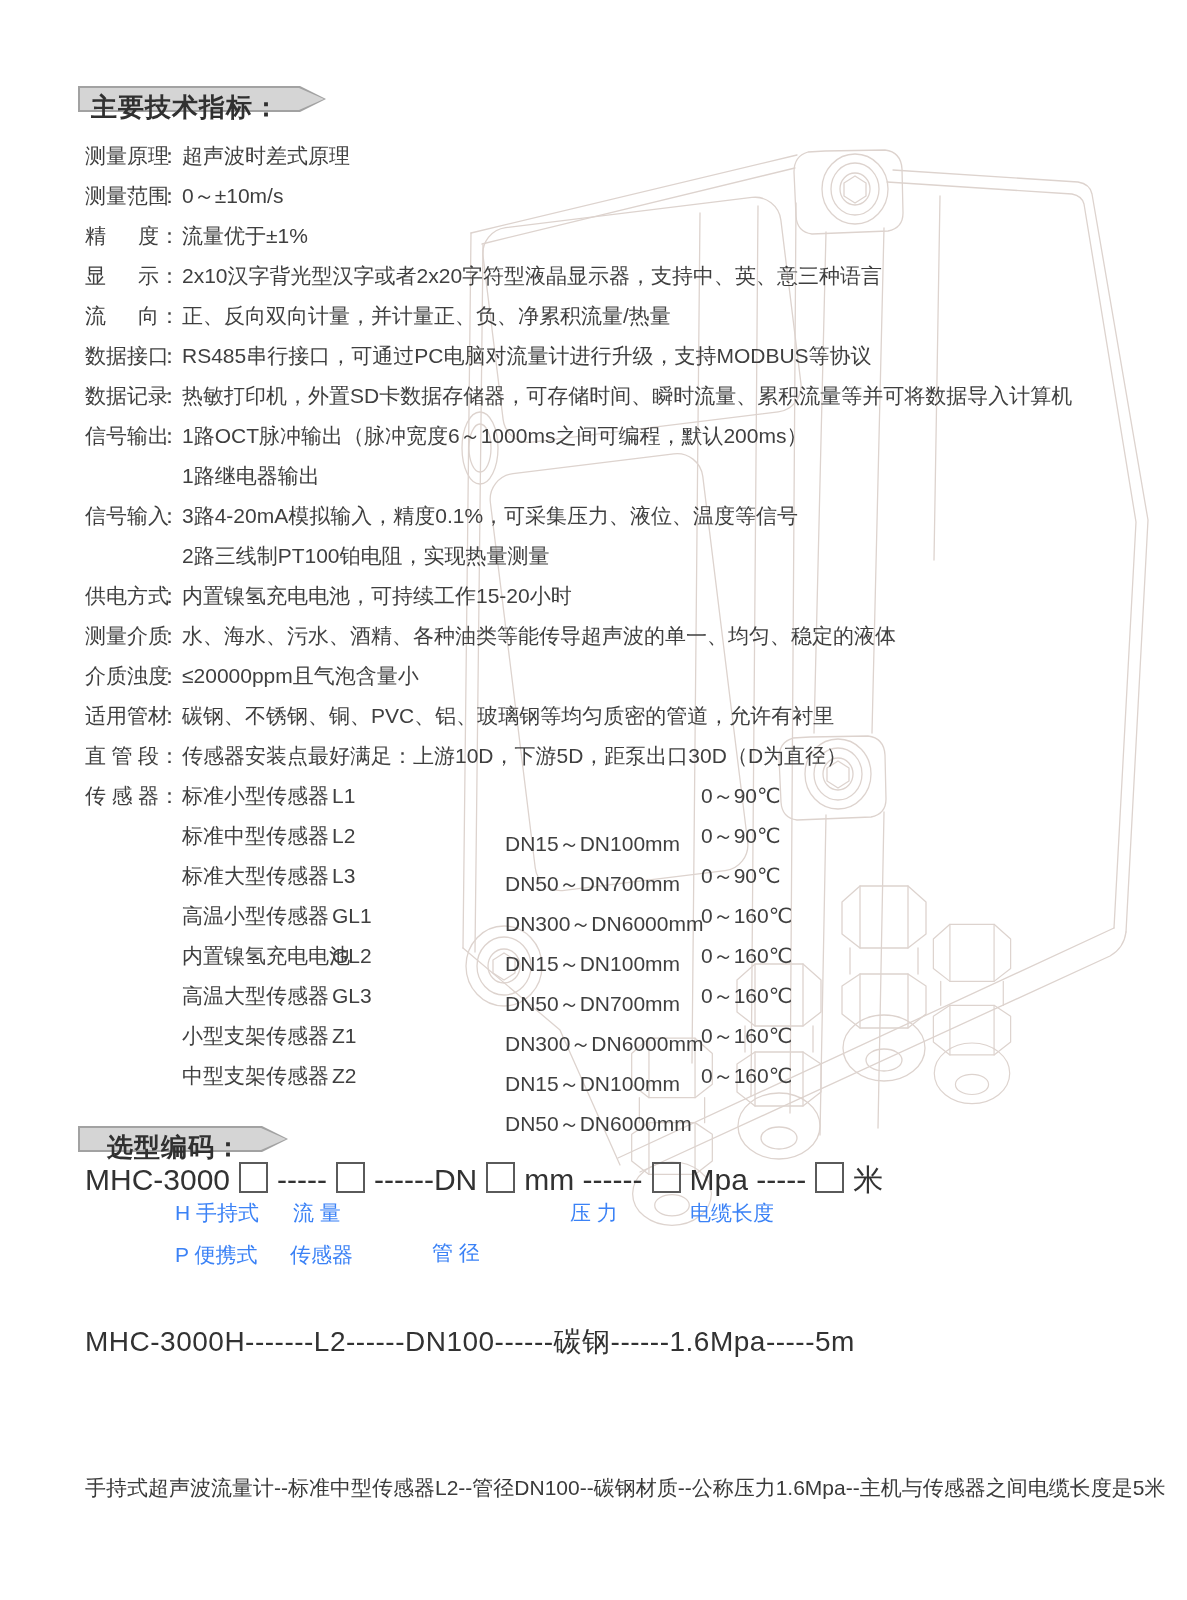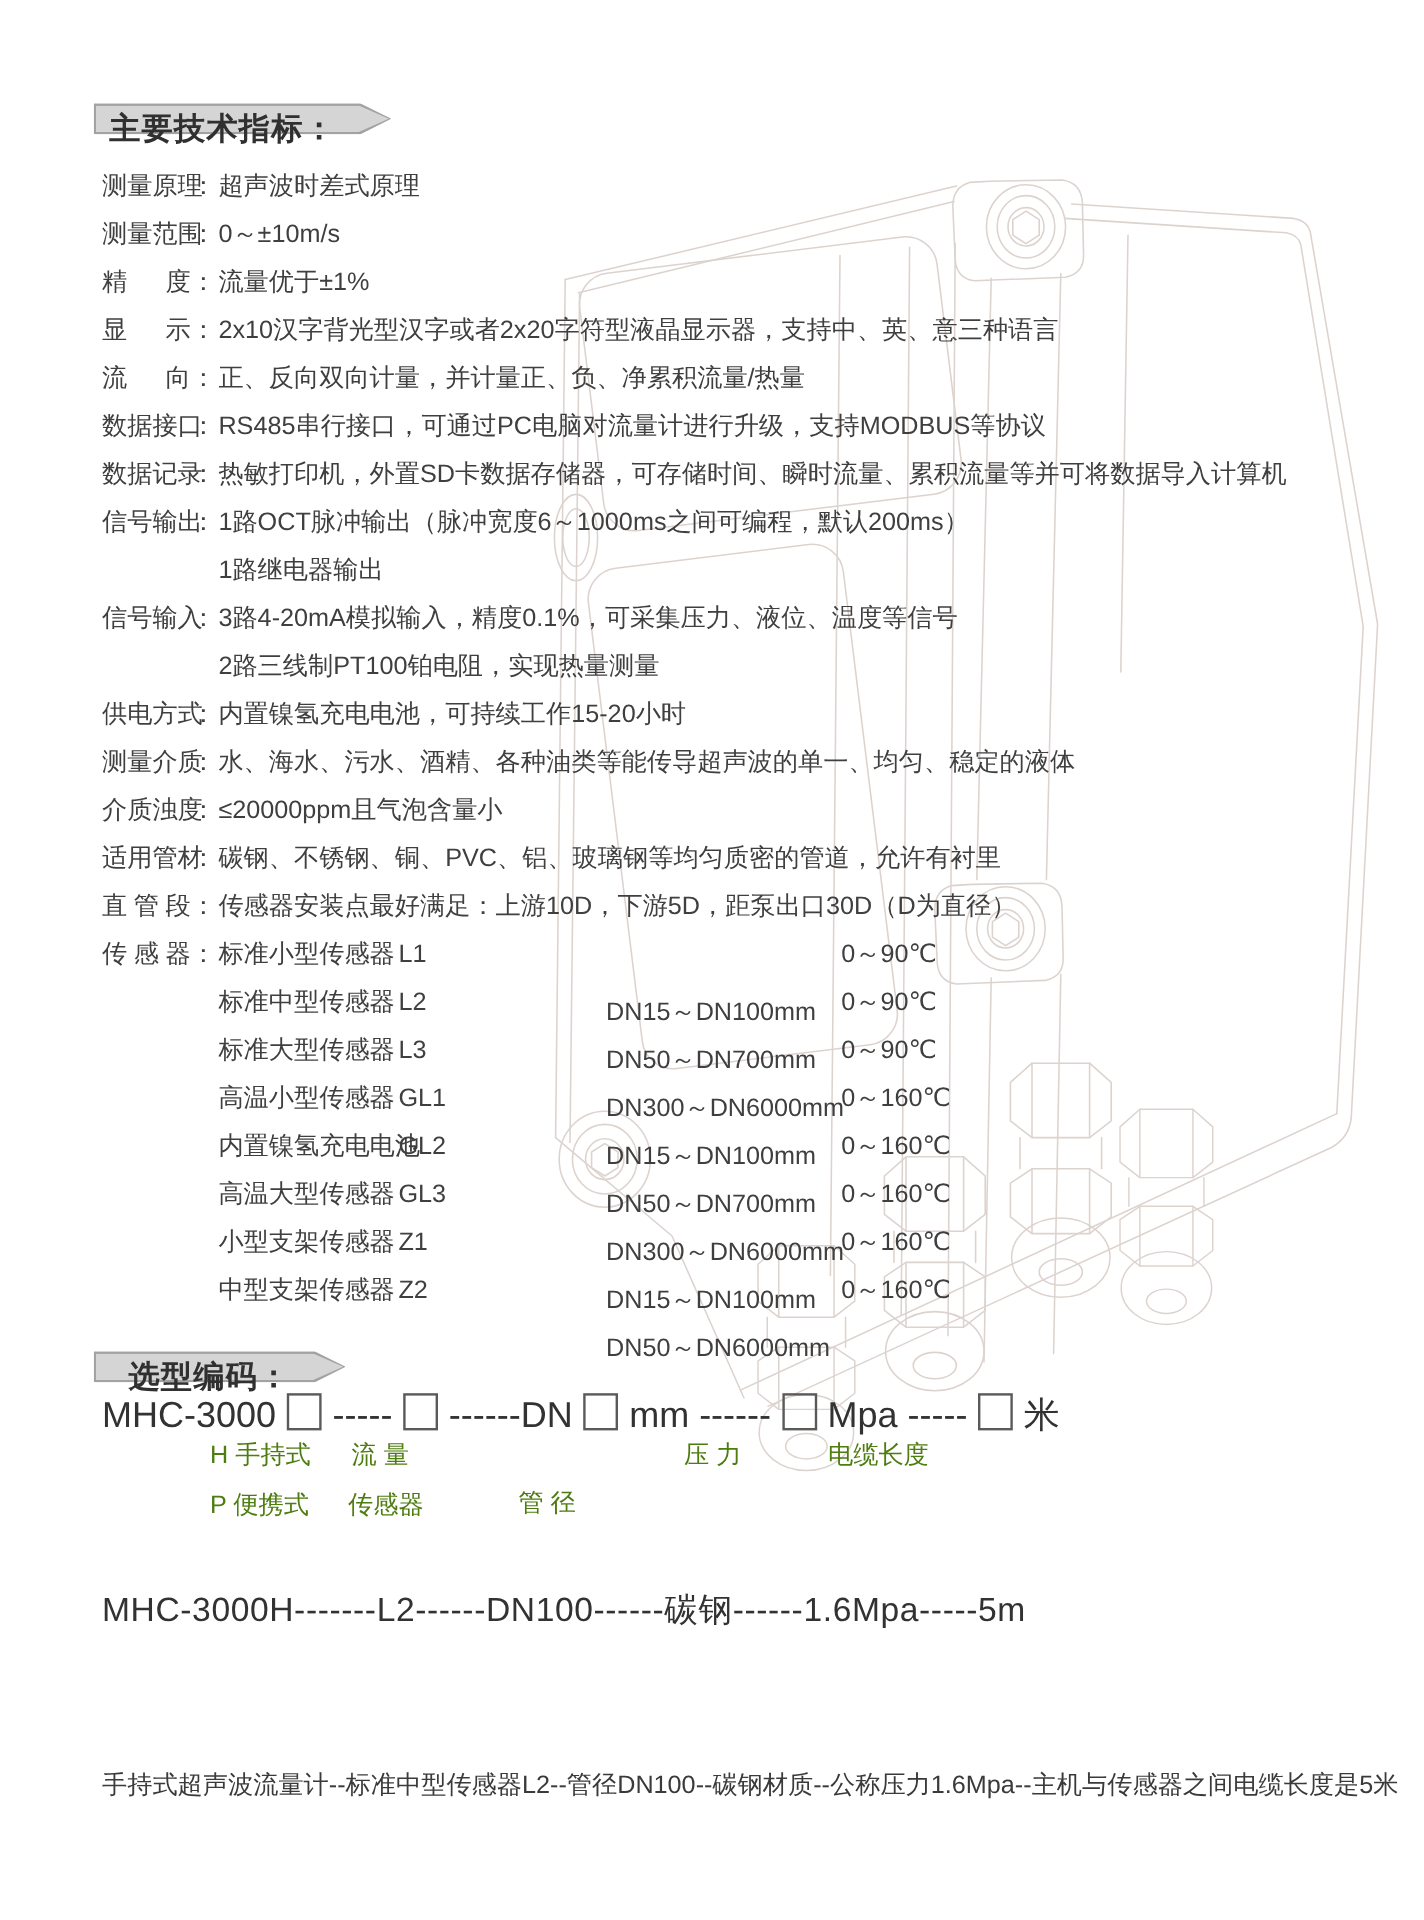--- a/index.html
+++ b/index.html
@@ -29,21 +29,21 @@
   .sensor-name{position:absolute;left:97px;}
   .sensor-code{position:absolute;left:247px;}
   .sensor-range{position:absolute;left:420px;margin-top:48px;}
   .sensor-temp{position:absolute;left:616px;}
 
   
   .code-line{position:absolute;left:85px;top:1158px;height:44px;line-height:44px;
       font-size:30px;color:#323232;white-space:nowrap;}
   .code-box{display:inline-block;width:25px;height:27px;border:2px solid #5a5a5a;margin:0 9px;
       vertical-align:-3px;background:transparent;}
-  .legend-item{position:absolute;font-size:21px;line-height:30px;white-space:nowrap;color:#4d7c0f;}
+  .legend-item{position:absolute;font-size:21px;line-height:30px;white-space:nowrap;color:#3b82f6;}
 
   
   .example-line{position:absolute;left:85px;top:1322px;font-size:28px;line-height:40px;
       color:#323232;white-space:nowrap;letter-spacing:0.5px;}
   .explain-text{position:absolute;left:85px;top:1434px;font-size:21px;line-height:34px;
       white-space:nowrap;color:#3a3a3a;margin-top:37px;}
 </style>
 </head>
 <body>
 

